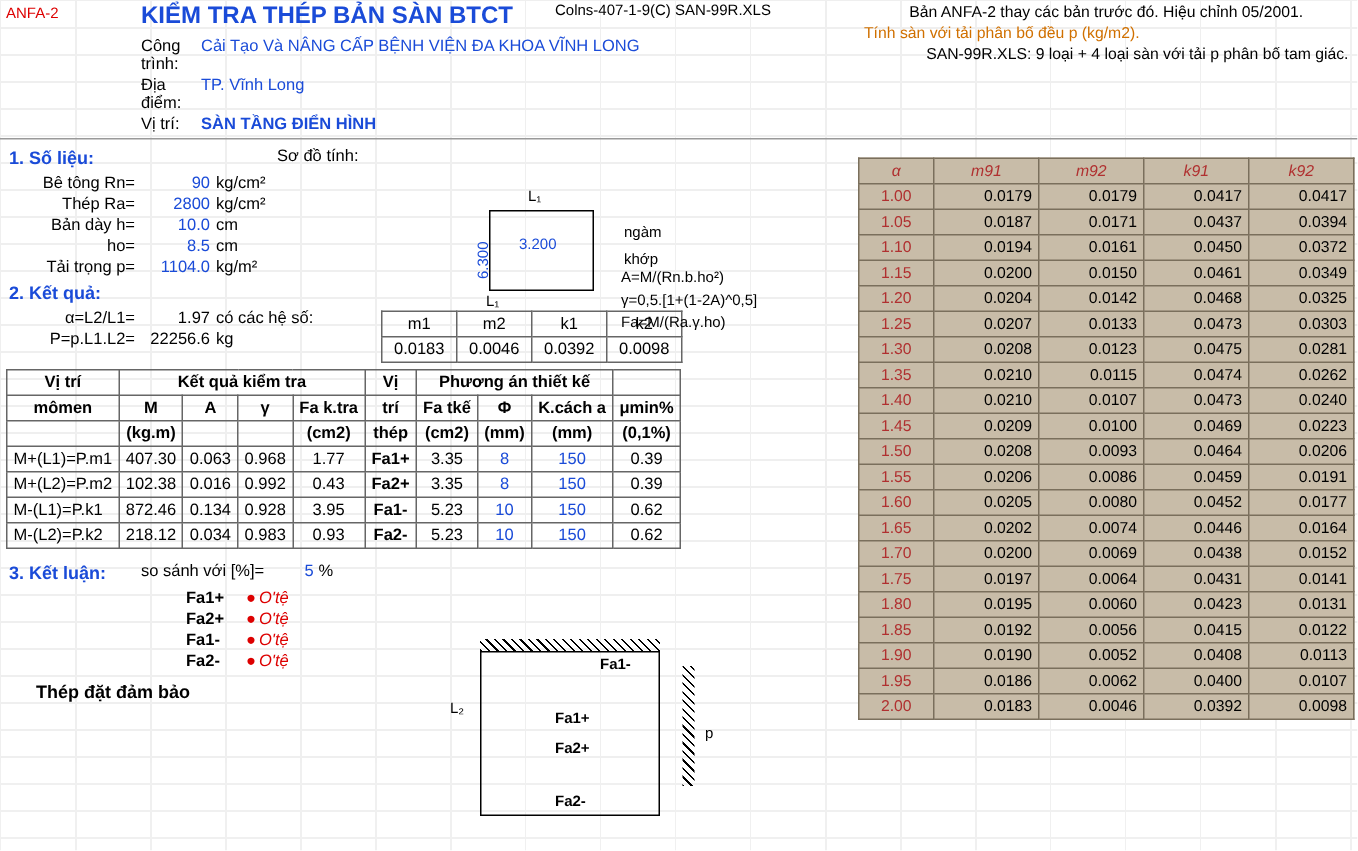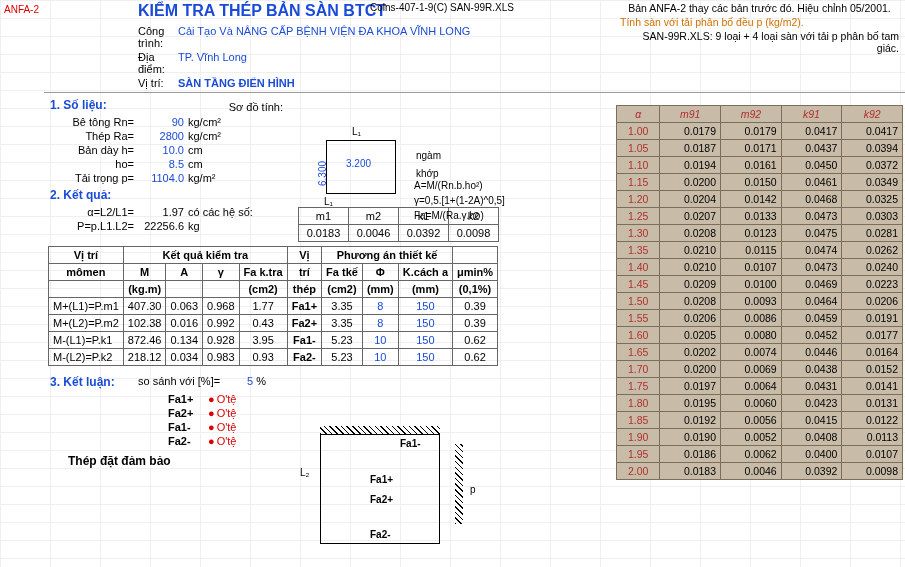--- a/index.html
+++ b/index.html
@@ -14,21 +14,21 @@
 }
 .grid-bg {
   position: absolute;
   inset: 0;
   background-image:
     repeating-linear-gradient(to right, #ccc 0, #ccc 1px, transparent 1px, transparent 50px),
     repeating-linear-gradient(to bottom, #ccc 0, #ccc 1px, transparent 1px, transparent 18px);
   opacity: 0.3;
   z-index: 0;
 }
-.content { position: relative; z-index: 1; padding-left: 44px; }
+.content { position: relative; z-index: 1; }
 .header {
   display: flex;
   border-bottom: 1px solid #999;
 }
 .left-head { flex: 0 0 570px; padding: 2px 4px; }
 .right-head { flex: 1; padding: 2px 6px; font-size: 10.5px; }
 .anfa { color: #d00; font-size: 10px; position: absolute; left: 4px; top: 4px; }
 .title { color: #1a4bd8; font-weight: bold; font-size: 16px; margin-left: 90px; }
 .file-ref { position: absolute; left: 370px; top: 2px; font-size: 10px; }
 .right-head .r1 { color: #000; text-align: center; }
@@ -109,21 +109,21 @@
   padding: 2px 4px;
   text-align: right;
 }
 .alpha-table th { color: #b03030; font-style: italic; text-align: center; font-weight: normal;}
 .alpha-table .ac { text-align: center; color: #b03030; font-weight: normal;}
 
 .conclusion { margin-top: 6px; }
 .conc-row { display: flex; align-items: center; font-size: 11px; padding: 1px 0; }
 .conc-row .cl { width: 120px; text-align: right; padding-right: 10px; }
 .conc-row .fs { width: 40px; font-weight: bold; font-size: 11px; }
-.conc-row .ot { color: #d00; }
+.conc-row .ot { color: #d00; font-style: italic; }
 .bullet { color: #d00; font-weight: bold; margin-right: 2px;}
 
 .footer-note { font-weight: bold; font-size: 12px; margin-top: 6px; padding-left: 20px;}
 
 .bottom-diagram {
   position: absolute;
   left: 270px;
   top: 434px;
   width: 260px;
   height: 120px;
@@ -172,21 +172,21 @@
   <div class="right-head">
     <div class="r1">Bản ANFA-2 thay các bản trước đó. Hiệu chỉnh 05/2001.</div>
     <div class="r2">Tính sàn với tải phân bố đều p (kg/m2).</div>
     <div class="r3">SAN-99R.XLS: 9 loại + 4 loại sàn với tải p phân bố tam giác.</div>
   </div>
 </div>
 
 <div class="main-area">
 <div class="left-col">
 
-<div style="display:flex;align-items:center;">
+<div style="display:flex;">
   <div class="section-h">1. Số liệu:</div>
   <div style="margin-left:120px; padding-top:3px;">Sơ đồ tính:</div>
 </div>
 
 <div id="s1rows">
           <div class="data-row">
             <span class="dl">Bê tông Rn=</span>
             <span class="dv">90</span>
             <span class="du">kg/cm²</span>
           </div>

